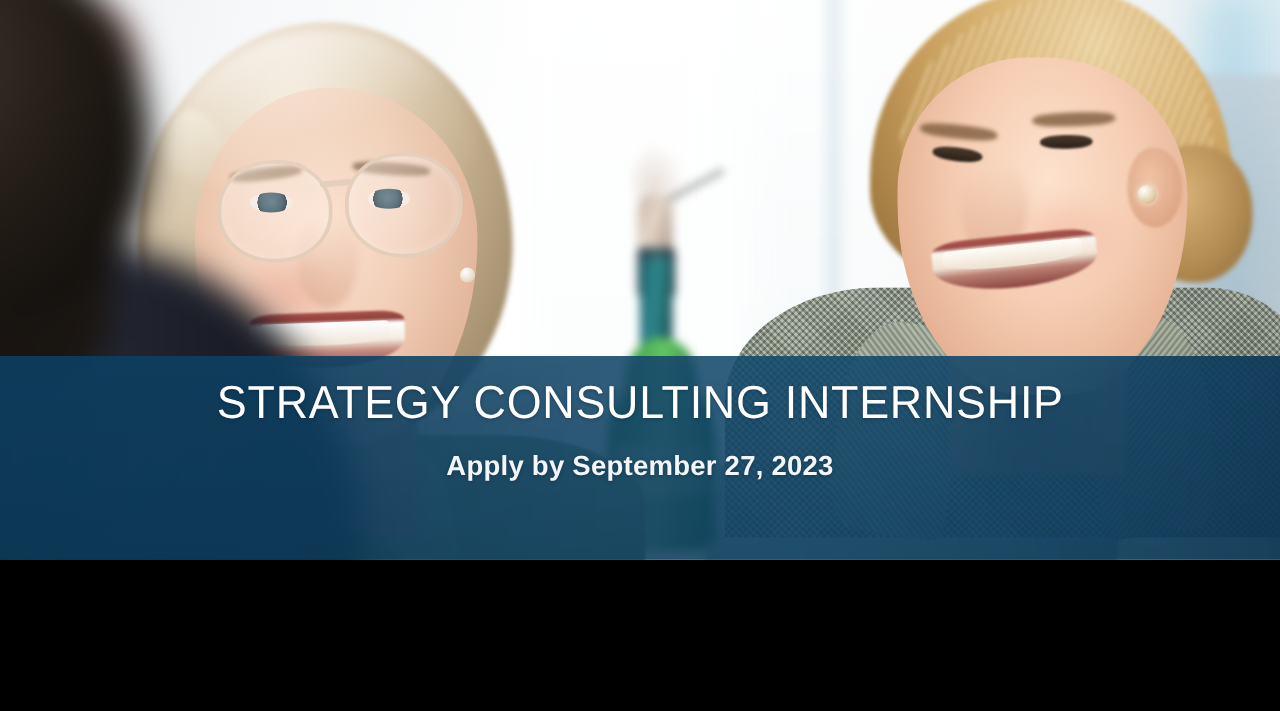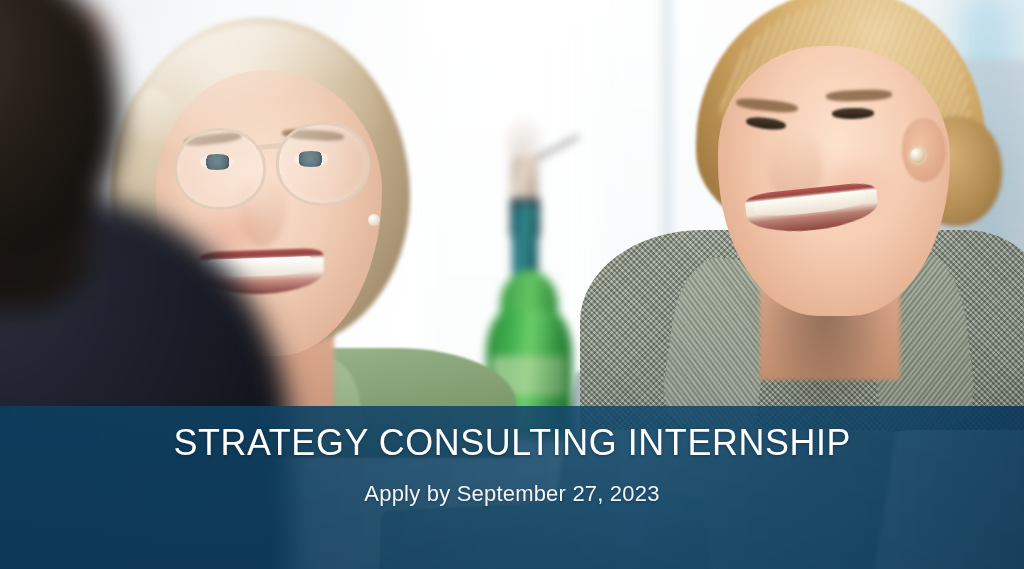--- a/index.html
+++ b/index.html
@@ -1,20 +1,20 @@
 <!DOCTYPE html>
 <html><head>
 <meta charset="utf-8">
 <style>
   html,body{margin:0;padding:0;background:#000;}
   body{font-family:"Liberation Sans","DejaVu Sans",sans-serif;}
 
   .banner{
     position:relative;
-    width:1024px;height:569px;
+    width:1024px;height:448px;
     overflow:hidden;
     background:#ffffff;
   }
 
   
   .photo{position:absolute;inset:0;overflow:hidden;background:#f4f6f7;}
 
   
   .backdrop{
     position:absolute;inset:0;
@@ -386,21 +386,21 @@
     text-transform:uppercase;
     white-space:nowrap;
     transform:scaleX(.97);
     text-shadow:0 1px 3px rgba(0,20,38,.35);
   }
   .subtitle{
     margin-top:18px;
     color:#f2f6f8;
     font-size:22px;
     line-height:25px;
-    font-weight:400;
+    font-weight:700;
     letter-spacing:.2px;
     white-space:nowrap;
     text-shadow:0 1px 3px rgba(0,20,38,.35);
   }
   .month{
     margin-top:26px;
     color:#ffffff;
     font-size:22px;
     line-height:25px;
     font-weight:700;

